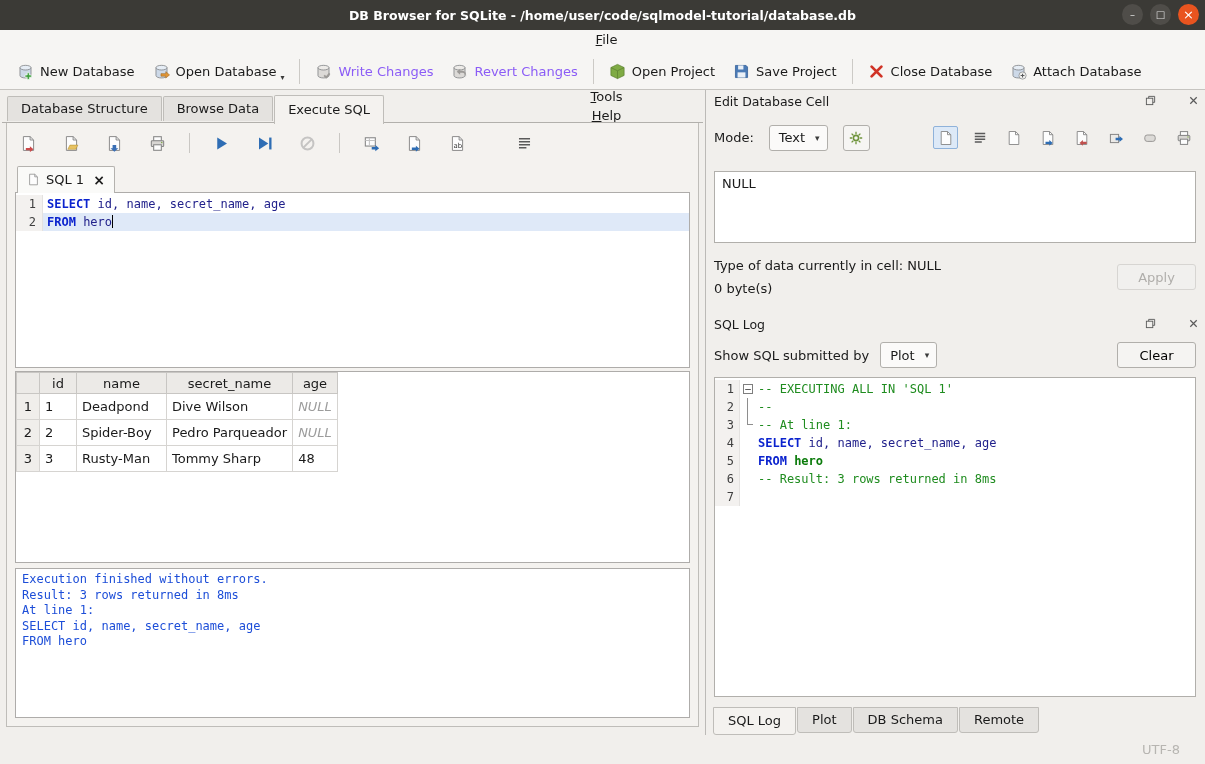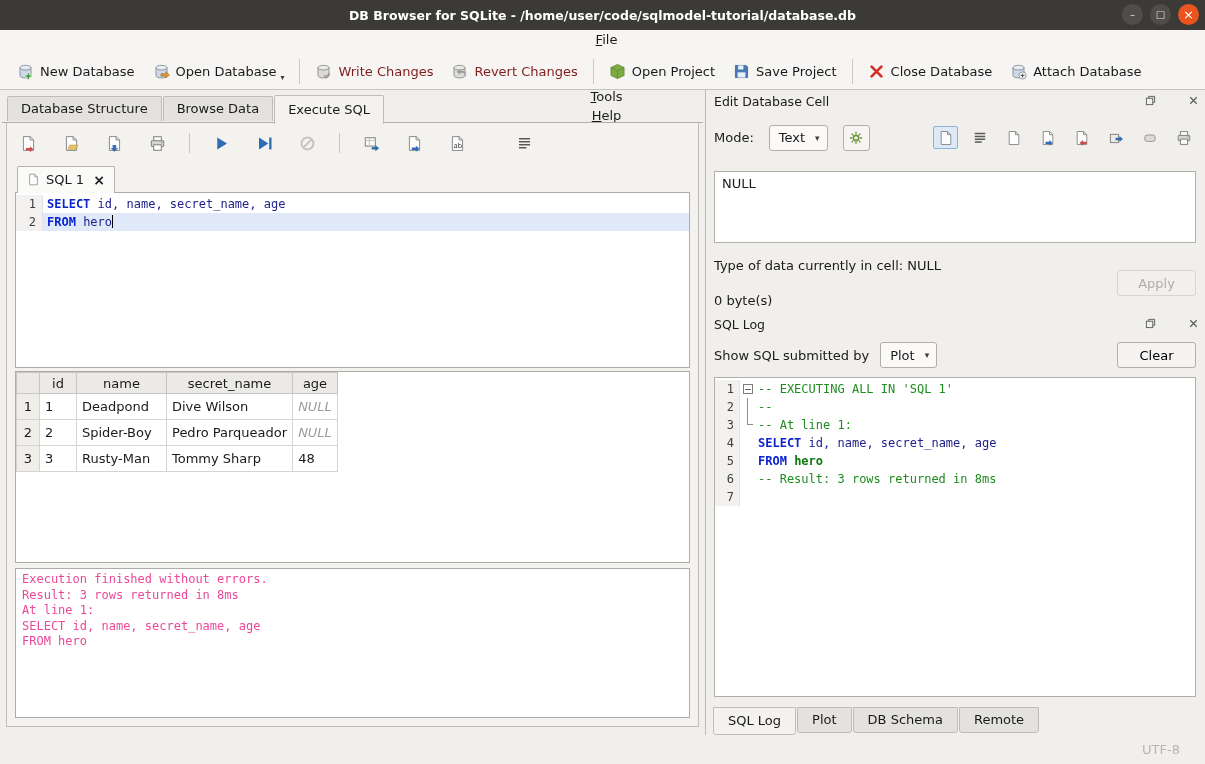--- a/index.html
+++ b/index.html
@@ -12,21 +12,21 @@
 .win-controls{position:absolute;right:6px;top:4px;display:flex;gap:7px;}
 .win-btn{width:21px;height:21px;border-radius:50%;background:#4f4d49;color:#dedede;display:flex;align-items:center;justify-content:center;font-size:10px;}
 .win-btn.close{background:#e9541f;color:#fff;font-size:13px;}
 
 .menubar{position:absolute;top:30px;left:0;right:0;height:23px;background:#f6f5f3;display:flex;align-items:center;padding-left:8px;flex-direction:column;}
 .menu-item{padding:2px 9px;}
 
 .toolbar{position:absolute;top:53px;left:0;right:0;height:37px;background:#f6f5f3;border-bottom:1px solid #c6c4c0;display:flex;align-items:center;padding:0 8px;}
 .tbtn{display:flex;align-items:center;gap:6px;padding:0 9px;height:30px;}
 .tbtn .icon svg{width:17px;height:17px;}
-.tbtn.disabled{color:#7f1d1d;}
+.tbtn.disabled{color:#8b5cf6;}
 .ddcaret{font-size:8px;color:#3a3a3a;align-self:flex-end;margin:0 0 4px -2px;}
 .tsep{width:1px;height:25px;background:#cccac6;margin:0 6px;}
 
 .left-region{position:absolute;top:90px;left:0;width:705px;bottom:29px;}
 .main-tabbar{position:absolute;top:5px;left:2px;right:2px;height:28px;display:flex;align-items:center;padding-left:5px;border-bottom:1px solid #b2b0ac;}
 .main-tab{padding:4px 13px 5px;background:#e4e2df;border:1px solid #bfbdb9;border-bottom:none;border-radius:2px 2px 0 0;margin-right:1px;}
 .main-tab.active{background:#f4f2ef;padding:6px 13px 7px;margin-bottom:-1px;z-index:2;}
 
 .sql-panel{position:absolute;top:33px;left:6px;right:6px;bottom:8px;background:#f4f2ef;border:1px solid #bfbdb9;border-top:none;display:flex;flex-direction:column;padding:5px 8px 8px;}
 .sql-toolbar{display:flex;align-items:center;height:30px;gap:20px;padding:0 2px;flex:none;}
@@ -54,21 +54,21 @@
 .tok-tbl{color:#0c7c0c;font-weight:bold;}
 
 .grid-wrap{background:#fff;border:1px solid #aeacaa;height:192px;margin-top:3px;overflow:hidden;flex:none;}
 table.grid{border-collapse:collapse;font-size:13px;table-layout:fixed;}
 .grid th,.grid td{border:1px solid #d6d4d1;height:26px;padding:0 5px;font-weight:normal;text-align:left;overflow:hidden;white-space:nowrap;}
 .grid thead th{background:#eceae7;border-color:#c8c6c3;height:21px;text-align:center;padding:0 3px;}
 .grid th.rowhdr{background:#f0eeeb;text-align:center;padding:0;}
 .grid th.corner{background:#eceae7;}
 .grid td.null{color:#9c9c9c;font-style:italic;}
 
-.messages{background:#fff;border:1px solid #aeacaa;flex:1;margin-top:5px;font:12px/15.5px "DejaVu Sans Mono",monospace;color:#ec4899;padding:3px 6px;white-space:pre;overflow:hidden;}
+.messages{background:#fff;border:1px solid #aeacaa;flex:1;margin-top:5px;font:12px/15.5px "DejaVu Sans Mono",monospace;color:#1d4ed8;padding:3px 6px;white-space:pre;overflow:hidden;}
 
 .right-region{position:absolute;top:90px;left:705px;right:0;bottom:29px;border-left:1px solid #bcbab7;}
 .dock-header{position:absolute;left:8px;right:5px;height:16px;display:flex;align-items:flex-start;font-size:12.5px;gap:26px;}
 .dock-header .spacer{flex:1;}
 .dock-header.h1{top:4px;}
 .dock-header.h2{top:227px;}
 .dock-icon{width:13px;height:13px;display:inline-flex;align-items:center;justify-content:center;margin-left:4px;}
 .dock-icon svg{width:11px;height:11px;}
 
 .mode-row{position:absolute;top:34px;left:8px;right:9px;height:27px;display:flex;align-items:center;gap:15px;}
@@ -77,21 +77,21 @@
 .gearbtn{width:27px;height:26px;border:1px solid #b1afab;border-radius:3px;background:#f6f5f3;display:inline-flex;align-items:center;justify-content:center;}
 .gearbtn svg{width:16px;height:16px;}
 .mode-icons{margin-left:auto;display:flex;align-items:center;gap:9px;}
 .mi{width:25px;height:23px;display:inline-flex;align-items:center;justify-content:center;border:1px solid transparent;border-radius:2px;}
 .mi svg{width:16px;height:16px;}
 .mi.selected{border-color:#8fb2da;background:#dde9f7;}
 
 .edit-area{position:absolute;top:81px;left:8px;right:9px;height:72px;background:#fff;border:1px solid #b1afab;padding:4px 7px;font-size:13px;}
 
 .info-row{position:absolute;top:168px;left:8px;right:9px;display:flex;align-items:center;}
-.info-lines{display:flex;flex-direction:column;gap:20px;}
+.info-lines{display:flex;flex-direction:column;gap:8px;}
 .btn{height:26px;min-width:79px;display:inline-flex;align-items:center;justify-content:center;background:#f5f4f2;border:1px solid #b1afab;border-radius:3px;font-size:13px;padding:0 12px;font-family:"DejaVu Sans",sans-serif;}
 .btn.disabled{color:#b0aeab;background:#f1f0ee;border-color:#d7d5d2;}
 .apply{margin-left:auto;}
 
 .filter-row{position:absolute;top:252px;left:8px;right:9px;display:flex;align-items:center;gap:11px;}
 .clear{margin-left:auto;}
 
 .log-view{position:absolute;top:287px;left:8px;right:9px;height:320px;background:#fff;border:1px solid #b1afab;font:12px/18px "DejaVu Sans Mono",monospace;overflow:hidden;padding-top:2px;}
 .log-line{display:flex;height:18px;}
 .log-num{width:25px;flex:none;background:#f3f1ef;color:#3f3f3f;text-align:right;padding-right:5px;border-right:1px solid #e4e2e0;}

